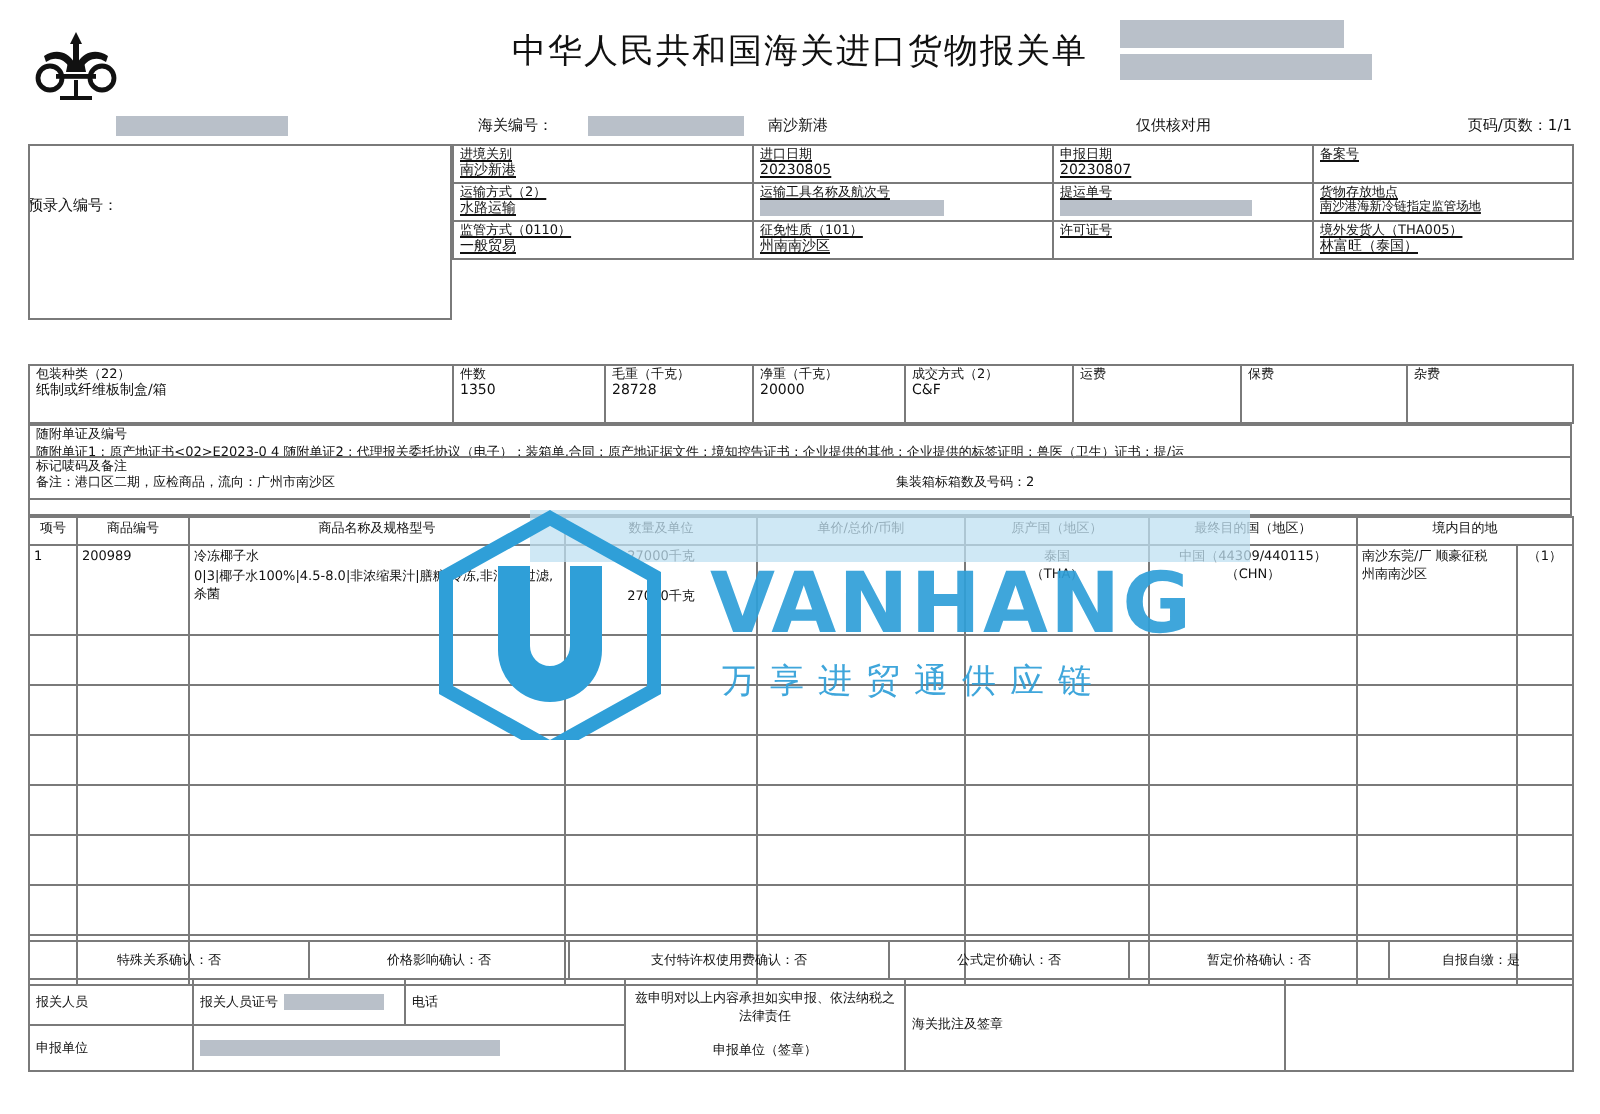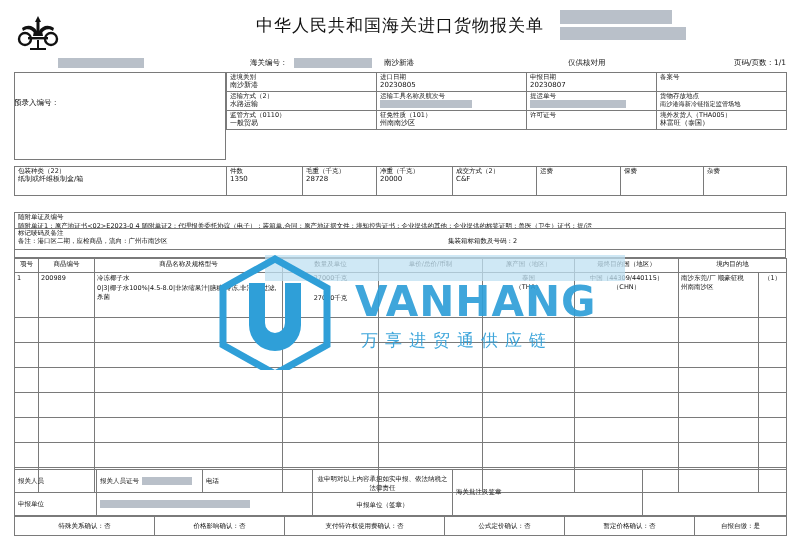--- a/index.html
+++ b/index.html
@@ -18,28 +18,28 @@
     position:absolute;left:250px;top:14px;width:300px;
     text-align:center;font-size:17px;font-weight:normal;letter-spacing:1px;
     font-family:"DejaVu Sans","Liberation Sans",sans-serif;
   }
   .hdr-redact1{position:absolute;left:560px;top:10px;width:112px;height:14px;background:#b9c0c9;}
   .hdr-redact2{position:absolute;left:560px;top:27px;width:126px;height:13px;background:#b9c0c9;}
 
   .row-meta{position:absolute;left:14px;top:58px;width:772px;height:12px;font-size:7.5px;}
   .m-prefix{position:absolute;left:0;top:0;margin-top:40px;}
   .m-red{position:absolute;left:44px;top:0px;width:86px;height:10px;background:#b9c0c9;}
-  .m-cus{position:absolute;left:236px;top:0;}
+  .m-cus{position:absolute;left:225px;top:0;}
   .m-cusred{position:absolute;left:280px;top:0px;width:78px;height:10px;background:#b9c0c9;}
   .m-port{position:absolute;left:370px;top:0;}
   .m-chk{position:absolute;left:554px;top:0;}
   .m-page{position:absolute;right:0;top:0;}
 
   
-  .grid{position:absolute;left:226px;top:72px;width:560px;}
+  .grid{position:absolute;left:226px;top:72px;width:560px;text-decoration:underline;}
   .tbl{border-collapse:collapse;table-layout:fixed;}
   .tbl td{border:1px solid #7a7a7a;vertical-align:top;padding:1px 3px;height:11px;}
   .lab{font-size:6.5px;color:#111;line-height:1.15;}
   .val{font-size:7px;color:#111;line-height:1.2;}
   .redbox{display:inline-block;background:#b9c0c9;height:8px;vertical-align:middle;}
 
   .leftbox{position:absolute;left:14px;top:72px;width:212px;}
   .leftbox td{border:1px solid #7a7a7a;padding:1px 3px;}
 
   .fullw{position:absolute;left:14px;width:772px;}
@@ -177,21 +177,21 @@
         </td>
         <td>
           <div class="lab">境外发货人（THA005）</div>
           <div class="val">林富旺（泰国）</div>
         </td>
       </tr>
     </tbody>
       </table>
   </div>
 
-  <div class="fullw" style="top:166px;">
+  <div class="fullw" style="top:182px;">
     <table class="tbl" style="width:772px;">
       <colgroup>
         <col style="width:212px">
           <col style="width:76px">
           <col style="width:74px">
           <col style="width:76px">
         <col style="width:84px">
           <col style="width:84px">
           <col style="width:83px">
           <col style="width:83px">
@@ -390,20 +390,41 @@
     <div class="wm-band"></div>
     <svg width="140" height="115" viewBox="0 0 140 115" style="position:absolute;left:10px;top:0;">
       <polygon points="60,4 112,33 112,90 60,119 8,90 8,33" fill="none" stroke="#2f9fd8" stroke-width="7"></polygon>
       <path d="M34 28 h16 v40 a10 10 0 0 0 20 0 v-40 h16 v42 a26 26 0 0 1 -52 0 z" fill="#2f9fd8"></path>
     </svg>
     <div class="wm-text">VANHANG</div>
     <div class="wm-sub">万享进贸通供应链</div>
   </div>
 
   <div class="bottom">
+    <table>
+      <colgroup>
+        <col style="width:140px">
+          <col style="width:130px">
+          <col style="width:160px">
+          <col style="width:120px">
+          <col style="width:130px">
+          <col style="width:92px">
+      </colgroup>
+      <tbody>
+          <tr>
+        <td class="ctr"><span>特殊关系确认：</span><span>否</span></td>
+        <td class="ctr"><span>价格影响确认：</span><span>否</span></td>
+        <td class="ctr"><span>支付特许权使用费确认：</span><span>否</span></td>
+        <td class="ctr"><span>公式定价确认：</span><span>否</span></td>
+        <td class="ctr"><span>暂定价格确认：</span><span>否</span></td>
+        <td class="ctr"><span>自报自缴：</span><span>是</span></td>
+      </tr>
+    </tbody>
+      </table>
+
     <table style="margin-top:-1px;">
       <colgroup>
         <col style="width:82px">
           <col style="width:106px">
           <col style="width:110px">
           <col style="width:140px">
           <col style="width:190px">
           <col style="width:144px">
       </colgroup>
       <tbody>
@@ -417,36 +438,15 @@
         </td>
         <td rowspan="2">海关批注及签章</td>
         <td rowspan="2"></td>
       </tr>
       <tr>
         <td style="height:18px">申报单位</td>
         <td colspan="2"><span class="redbox" style="width:150px"></span></td>
       </tr>
     </tbody>
       </table>
-
-    <table>
-      <colgroup>
-        <col style="width:140px">
-          <col style="width:130px">
-          <col style="width:160px">
-          <col style="width:120px">
-          <col style="width:130px">
-          <col style="width:92px">
-      </colgroup>
-      <tbody>
-          <tr>
-        <td class="ctr"><span>特殊关系确认：</span><span>否</span></td>
-        <td class="ctr"><span>价格影响确认：</span><span>否</span></td>
-        <td class="ctr"><span>支付特许权使用费确认：</span><span>否</span></td>
-        <td class="ctr"><span>公式定价确认：</span><span>否</span></td>
-        <td class="ctr"><span>暂定价格确认：</span><span>否</span></td>
-        <td class="ctr"><span>自报自缴：</span><span>是</span></td>
-      </tr>
-    </tbody>
-      </table>
   </div>
 
 </div>
 
 </body></html>

